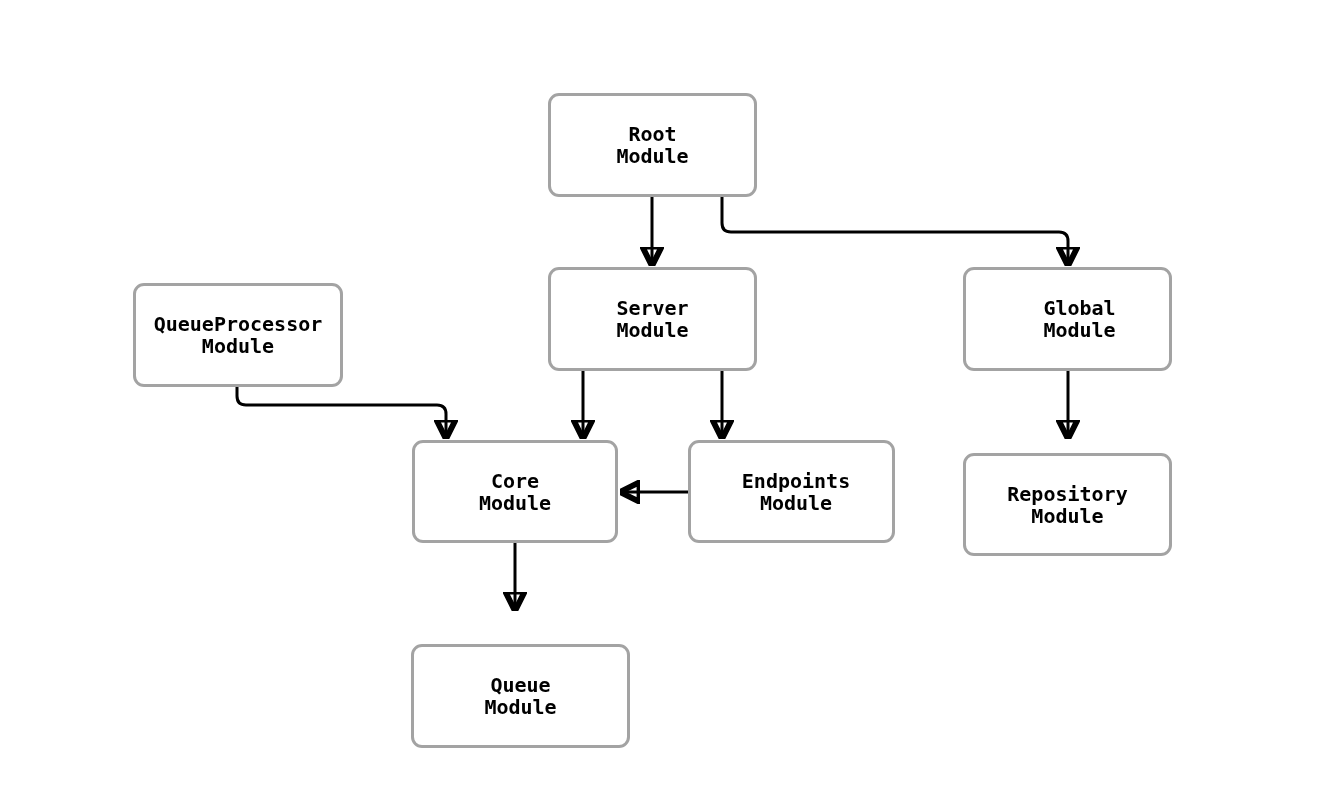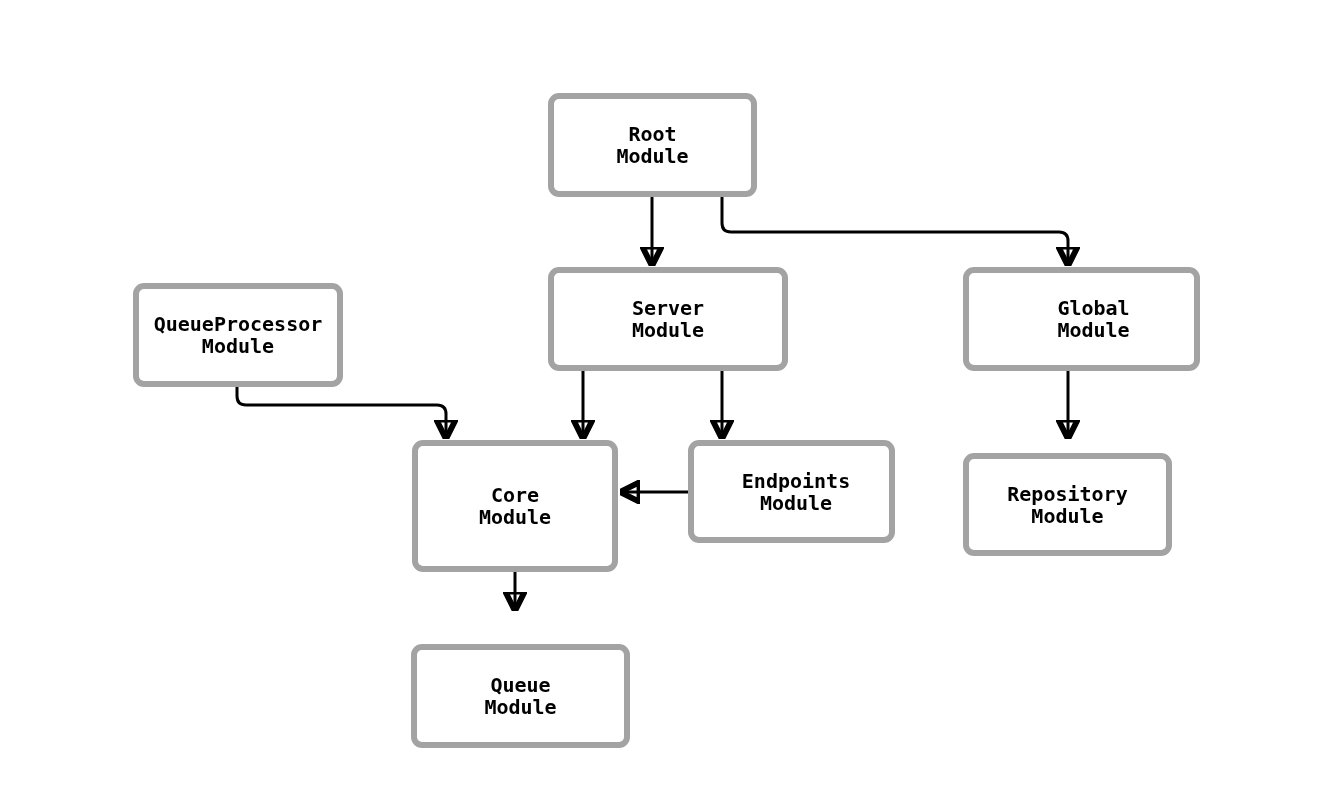--- a/index.html
+++ b/index.html
@@ -25,21 +25,21 @@
   .edges-layer path {
     fill: none;
     stroke: #000000;
     stroke-width: 3;
     stroke-linecap: butt;
   }
   .node {
     position: absolute;
     box-sizing: border-box;
     background: #ffffff;
-    border: 6px solid #a3a3a3;
+    border: 3px solid #a3a3a3;
     border-radius: 11px;
     display: flex;
     align-items: center;
     justify-content: center;
     text-align: center;
   }
   .node-label {
     font-weight: bold;
     font-size: 20px;
     line-height: 22px;
@@ -66,36 +66,36 @@
     <path d="M 688 492 L 620 492" marker-end="url(#arrow)"></path>
     <path d="M 1068 371 L 1068 439" marker-end="url(#arrow)"></path>
     <path d="M 515 543 L 515 611" marker-end="url(#arrow)"></path>
   </svg>
 
   <div class="node" style="left:548px; top:93px; width:209px; height:104px;">
     <span class="node-label">Root
 Module</span>
   </div>
 
-  <div class="node" style="left:548px; top:267px; width:240px; height:104px;">
+  <div class="node" style="left:548px; top:267px; width:209px; height:104px;">
     <span class="node-label">Server
 Module</span>
   </div>
 
-  <div class="node" style="left:963px; top:267px; width:237px; height:104px;padding-left:24px;">
+  <div class="node" style="left:963px; top:267px; width:209px; height:104px;padding-left:24px;">
     <span class="node-label">Global
 Module</span>
   </div>
 
   <div class="node" style="left:133px; top:283px; width:210px; height:104px;">
     <span class="node-label">QueueProcessor
 Module</span>
   </div>
 
-  <div class="node" style="left:412px; top:440px; width:206px; height:132px;">
+  <div class="node" style="left:412px; top:440px; width:206px; height:103px;">
     <span class="node-label">Core
 Module</span>
   </div>
 
   <div class="node" style="left:688px; top:440px; width:207px; height:103px;padding-left:9px;">
     <span class="node-label">Endpoints
 Module</span>
   </div>
 
   <div class="node" style="left:963px; top:440px; width:209px; height:103px;margin-top:13px;">

